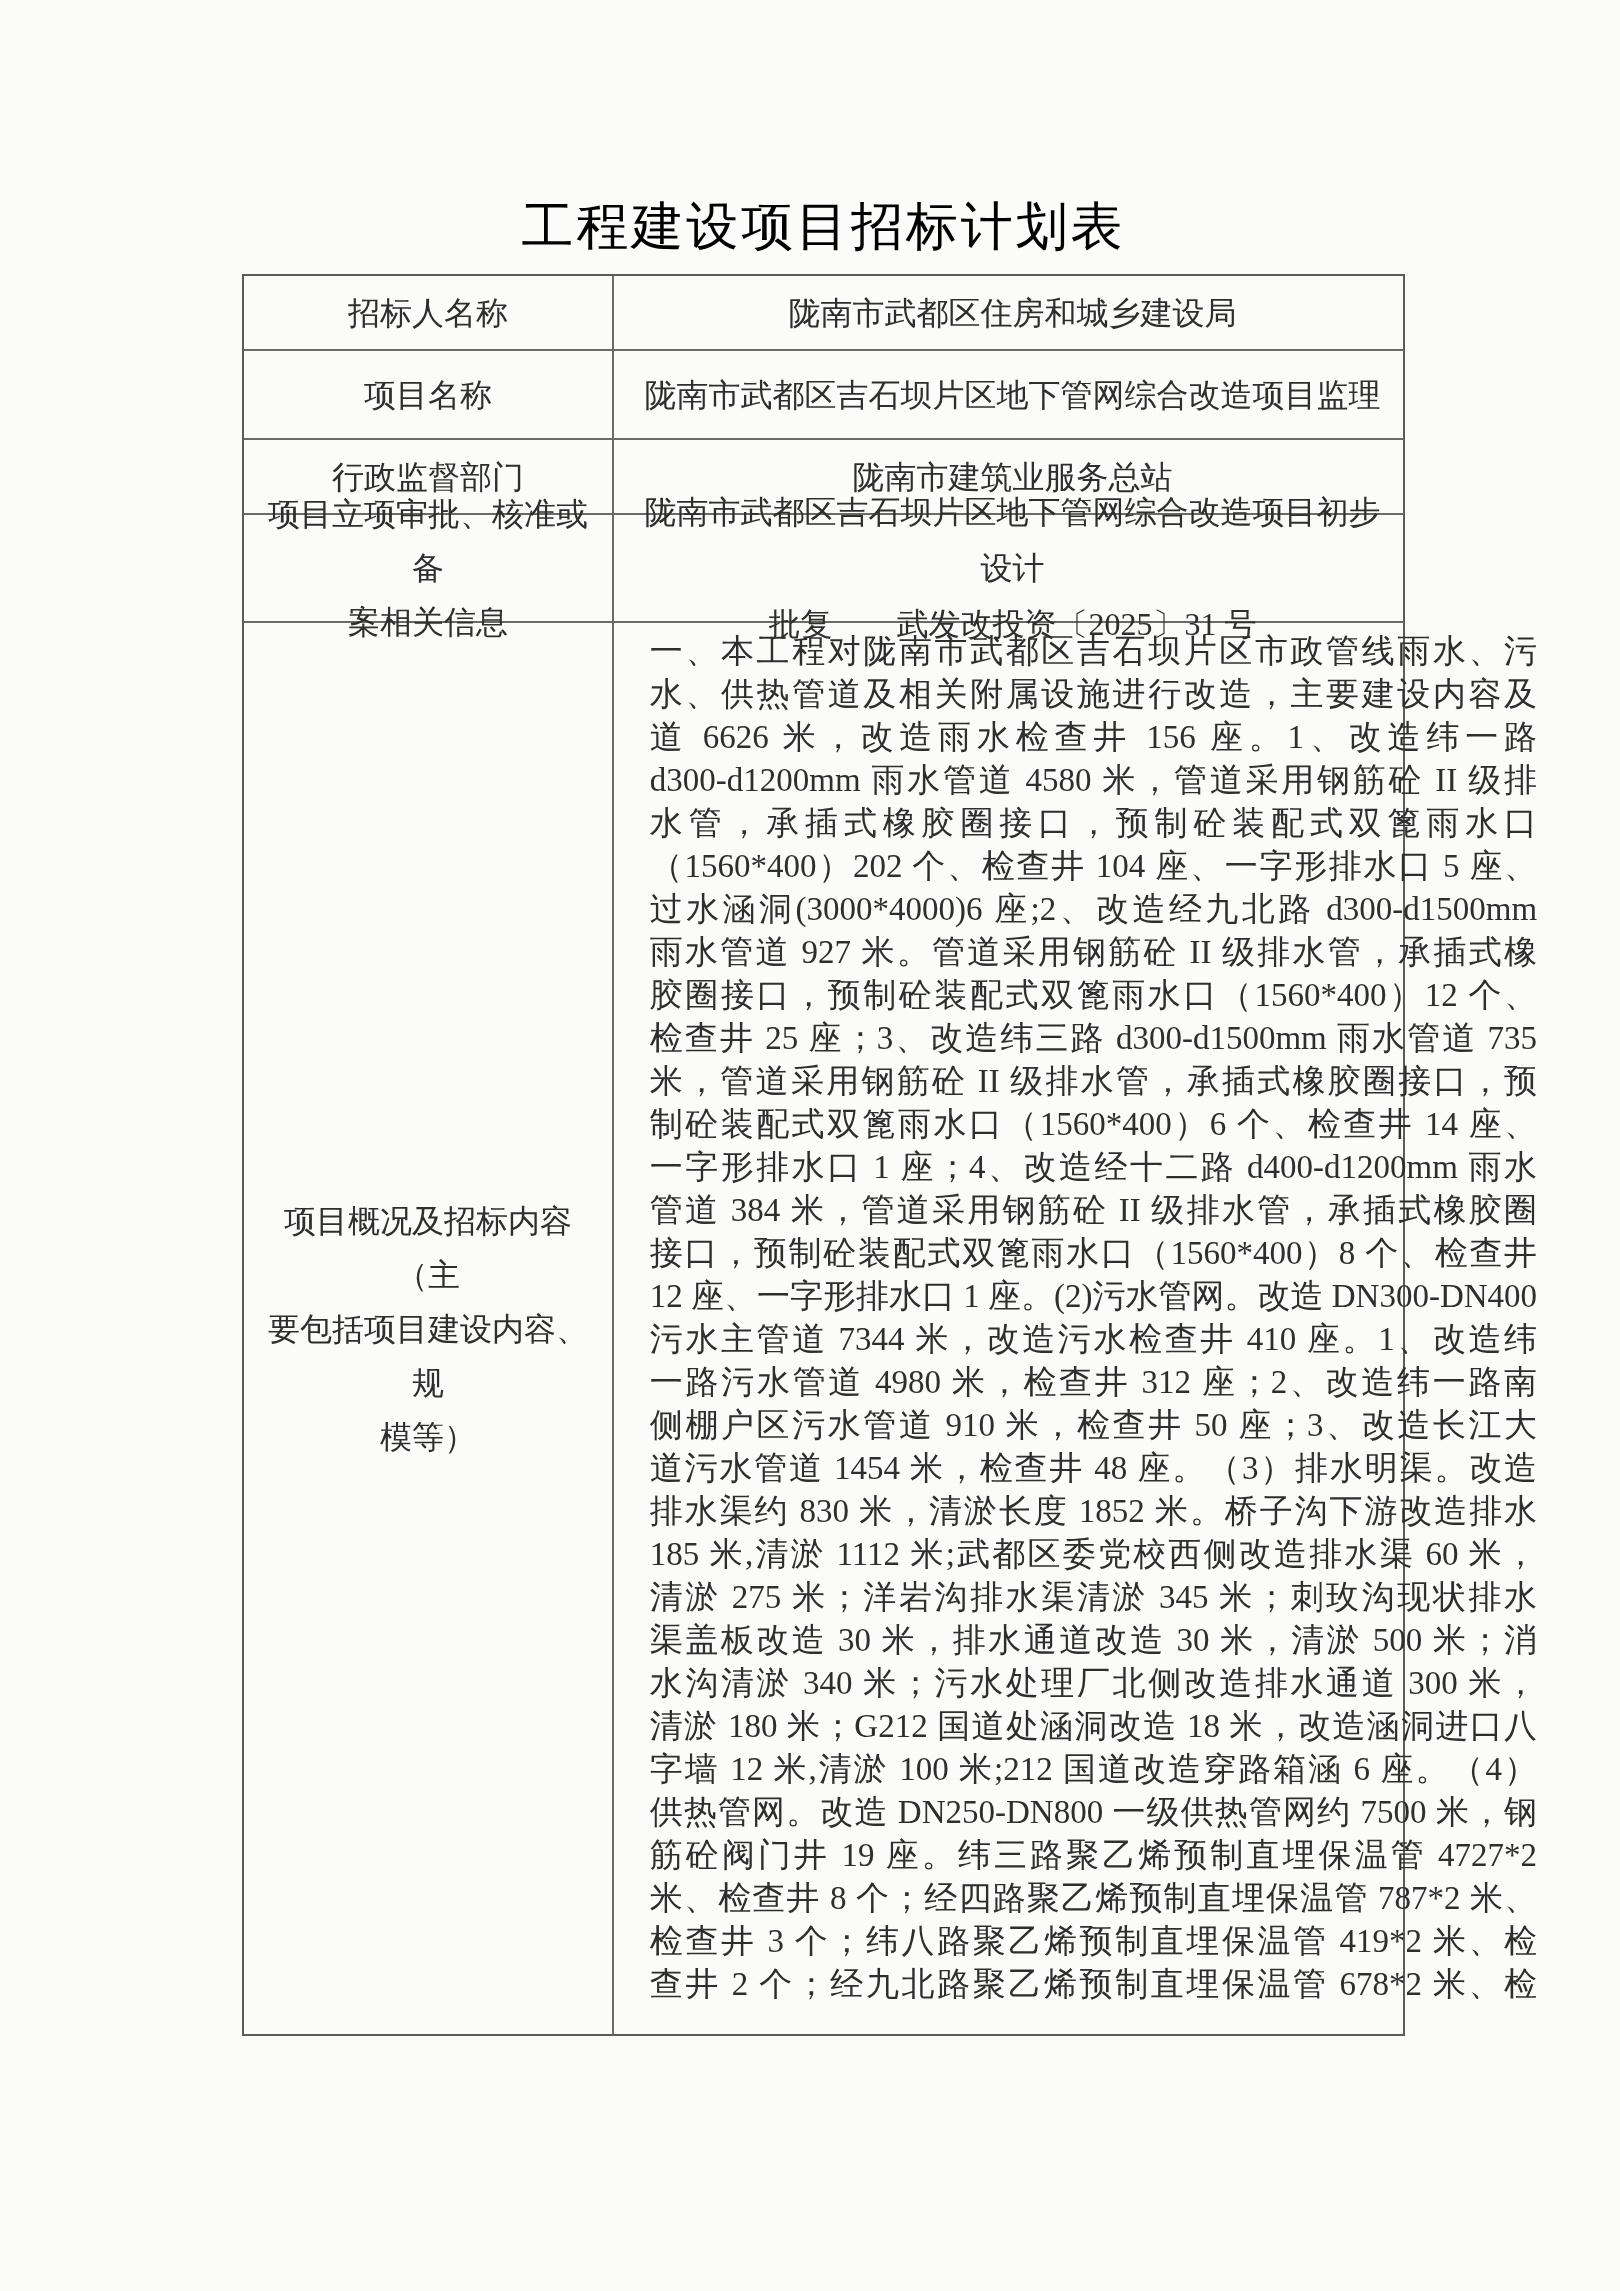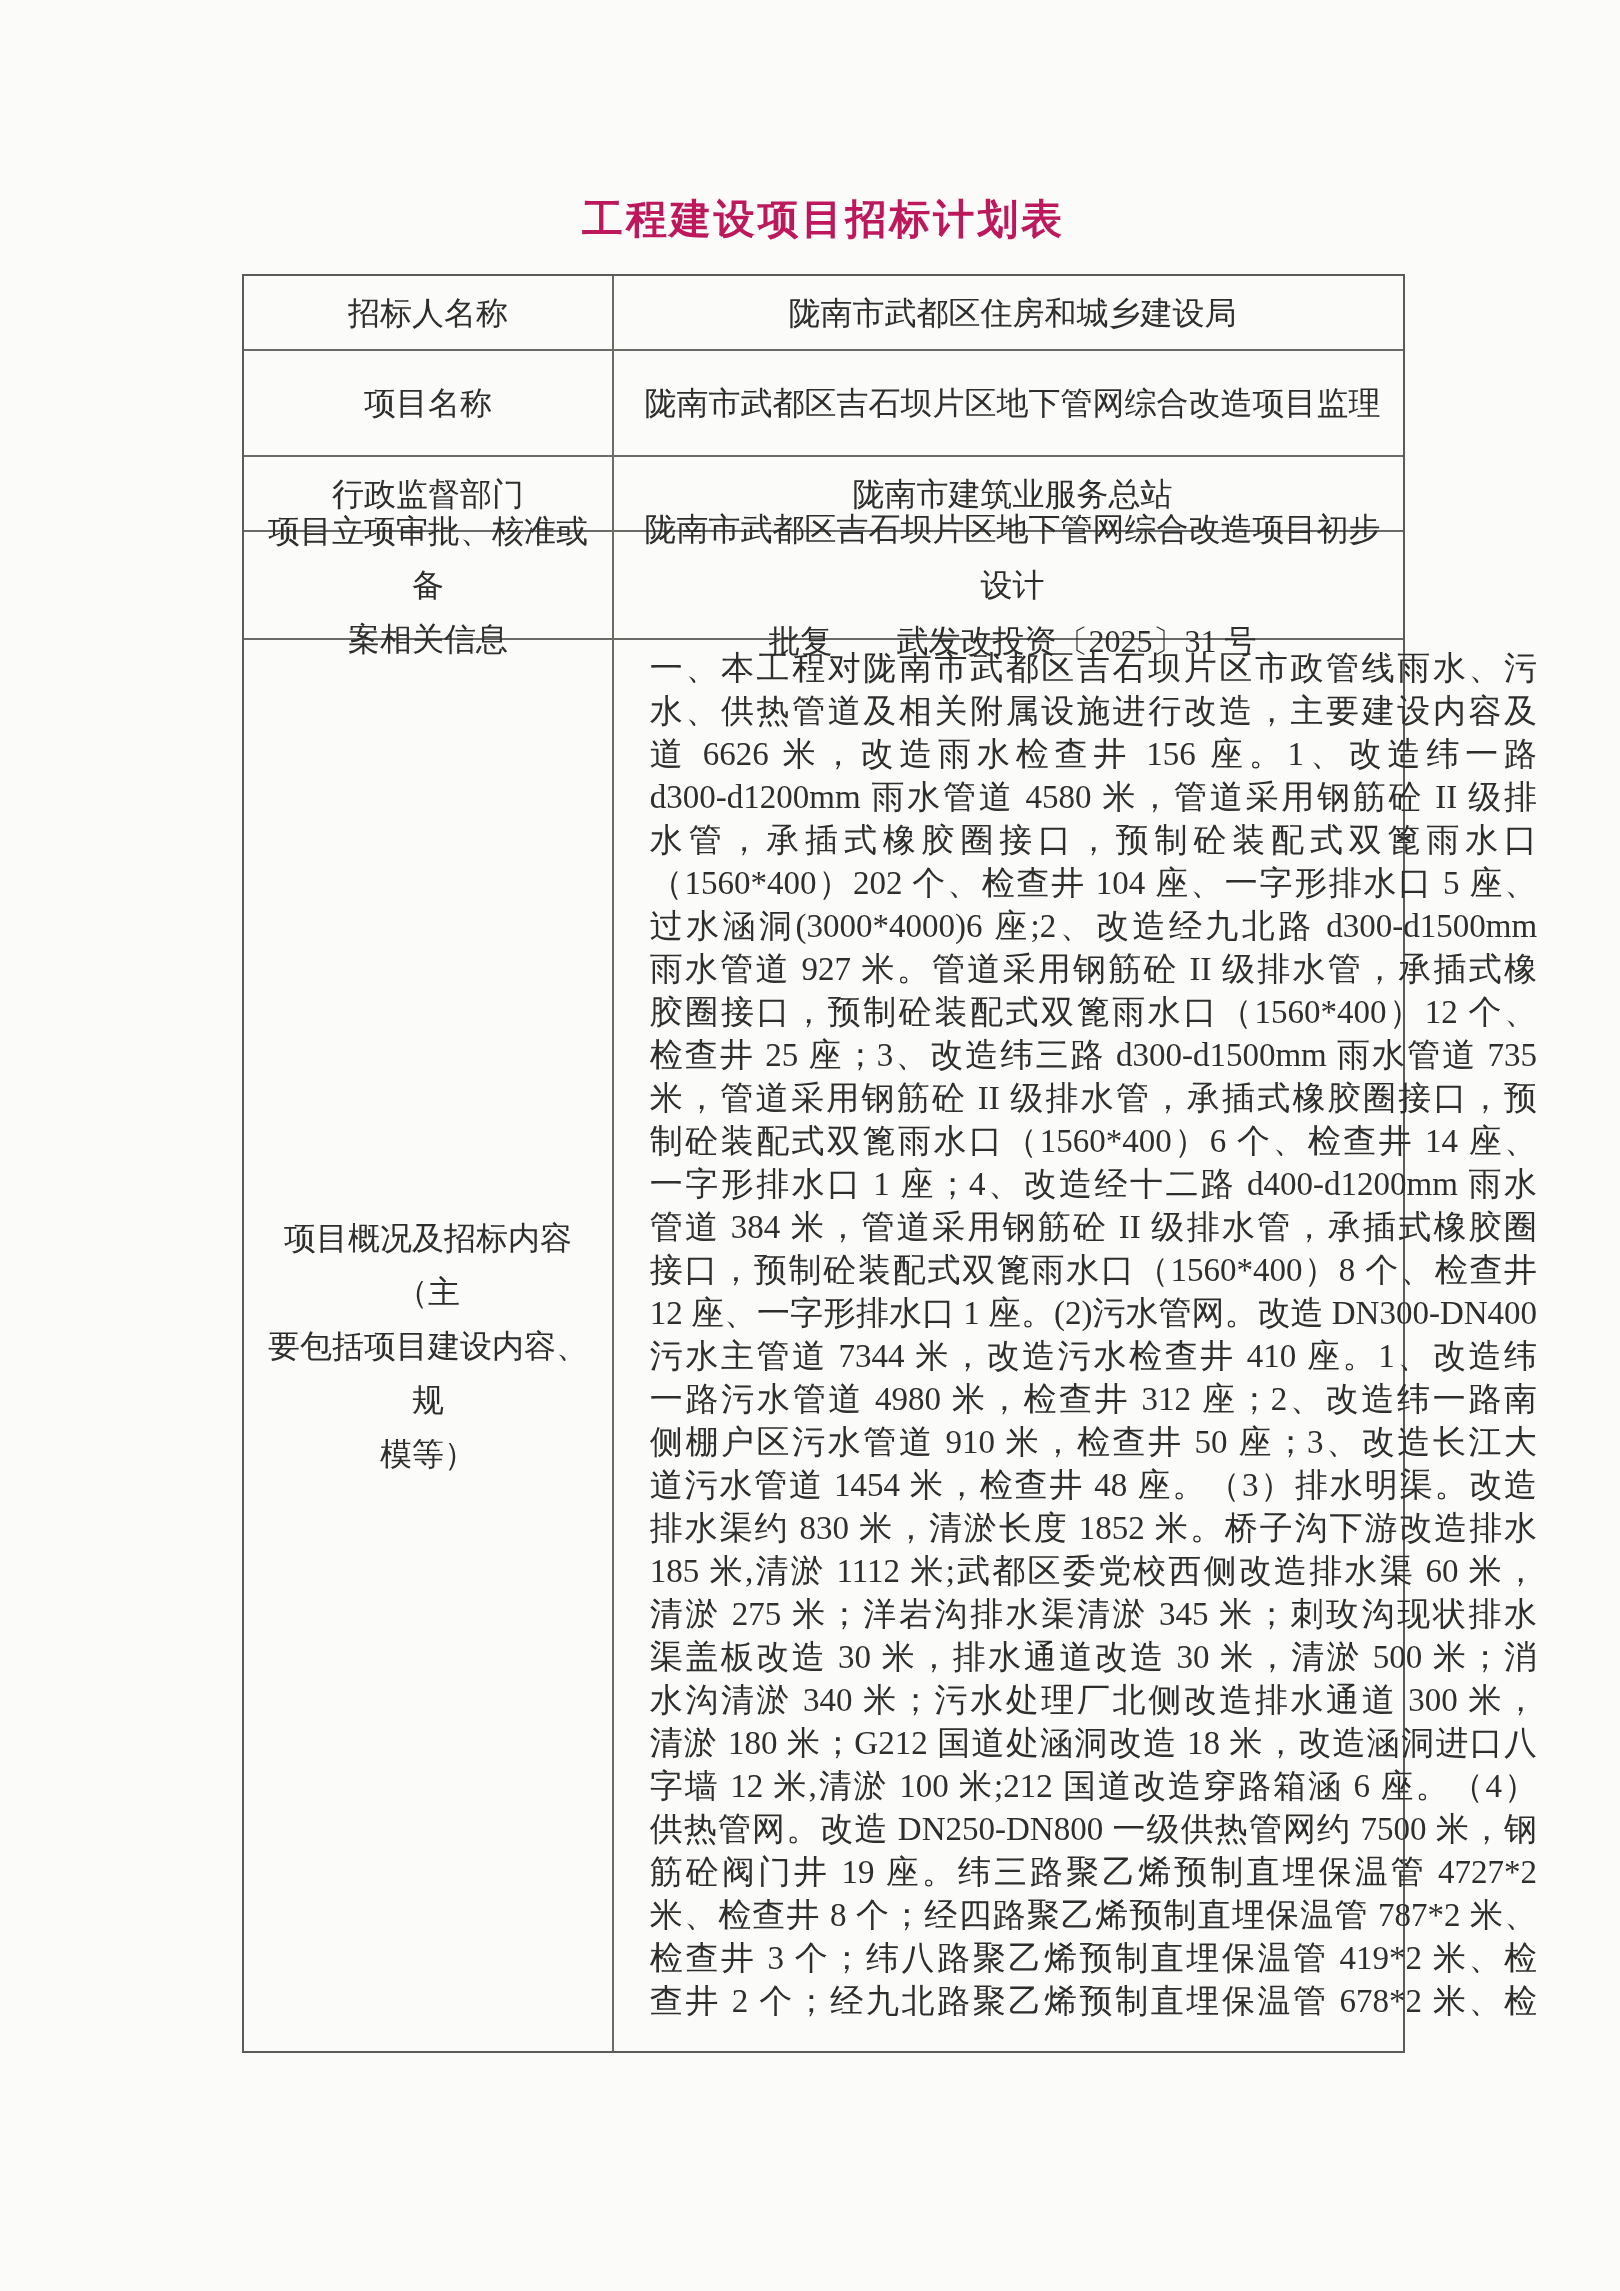--- a/index.html
+++ b/index.html
@@ -13,24 +13,24 @@
     font-family: "Liberation Serif", serif;
     color: #2e2e2e;
     overflow: hidden;
   }
   .doc-title {
     position: absolute;
     left: 242px;
     top: 192px;
     width: 1163px;
     text-align: center;
-    font-size: 41px;
-    font-weight: bold;
+    font-size: 52px;
+    font-weight: normal;
     letter-spacing: 2.9px;
-    color: #be185d;
+    color: #000000;
   }
   .bid-table {
     position: absolute;
     left: 242px;
     top: 274px;
     width: 1163px;
     box-sizing: border-box;
     border: 2px solid #5b5b59;
   }
   .t-row {
@@ -60,21 +60,21 @@
     display: flex;
     flex-direction: column;
     align-items: center;
     justify-content: center;
     text-align: center;
     line-height: 54px;
     padding: 3.9px 15.7px;
     margin-left: 8px;
   }
   .row-1 { height: 73px; }
-  .row-2 { height: 106px; }
+  .row-2 { height: 89px; }
   .row-3 { height: 75px; }
   .row-4 { height: 108px; }
   .row-5 { height: 1413px; }
   .row-4 .value-cell { line-height: 56px; text-align: center; }
   .content-cell {
     flex: 1 1 auto;
     display: block;
     text-align: left;
     padding: 6.9px 14.7px 0 11.8px;
   }

